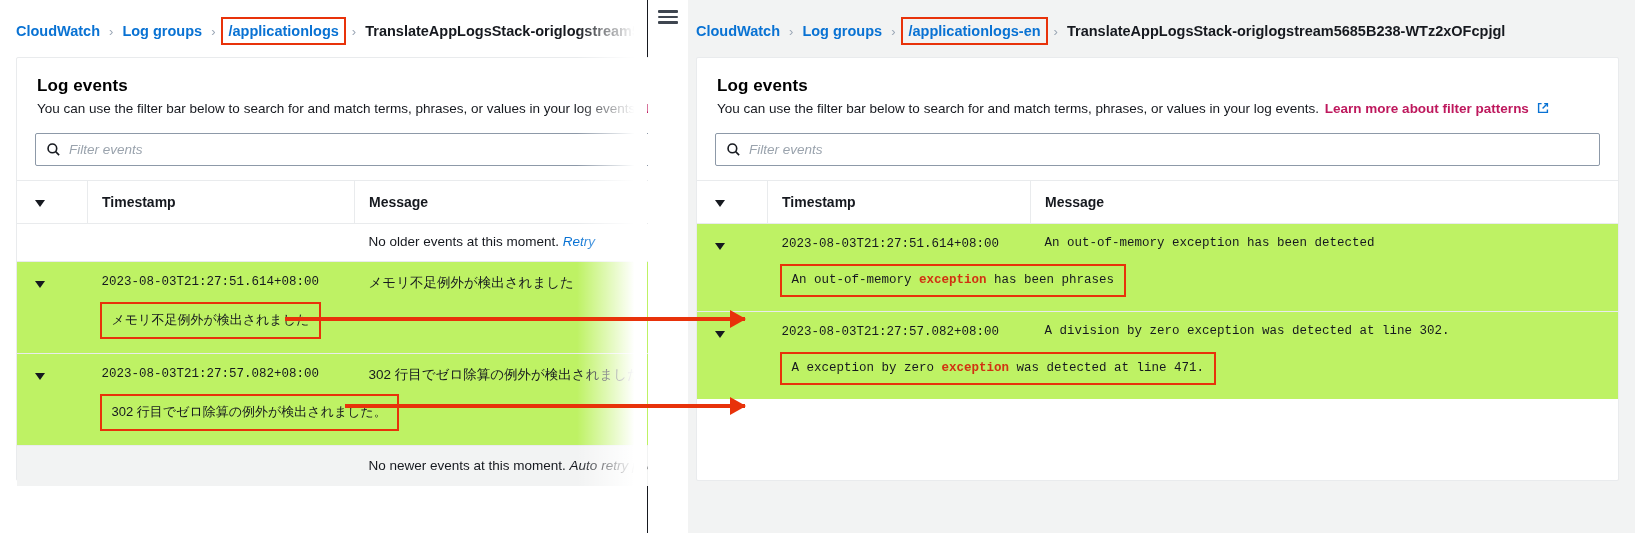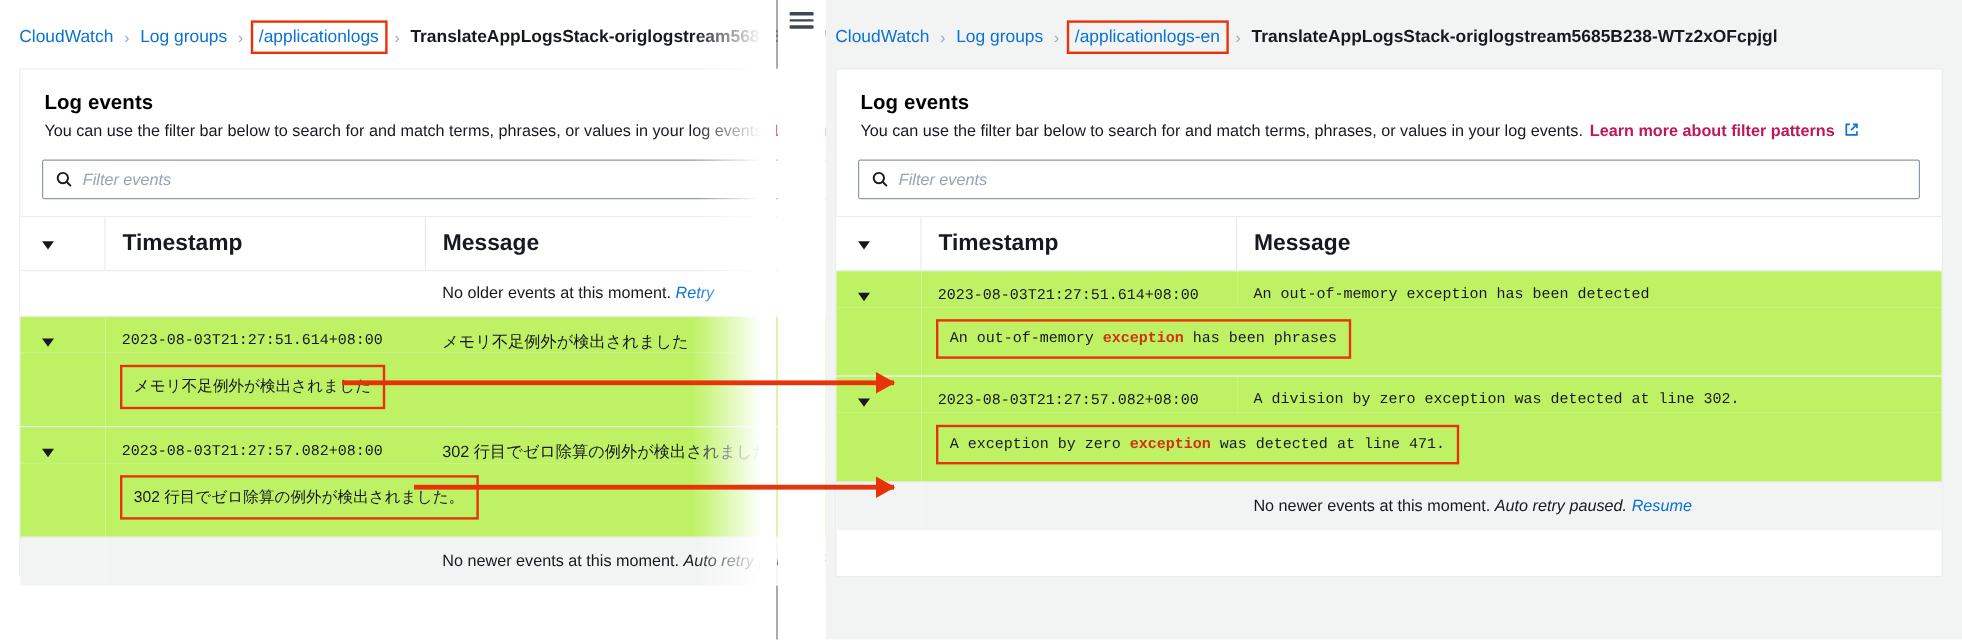--- a/index.html
+++ b/index.html
@@ -49,21 +49,21 @@
     align-items: center;
     height: 62px;
     padding-left: 16px;
     font-size: 14.5px;
     white-space: nowrap;
   }
   .right-inner .breadcrumb { padding-left: 8px; }
   .crumb-link {
     color: #0972d3;
     text-decoration: none;
-    font-weight: 400;
+    font-weight: 700;
     text-align: right;
   }
   .crumb-sep {
     color: #9ba7b6;
     margin: 0 9px;
     font-size: 13px;
   }
   .crumb-current {
     color: #16191f;
     font-weight: 700;
@@ -151,21 +151,21 @@
     opacity: 1;
   }
 
   
   .tbl { width: 100%; border-collapse: collapse; table-layout: fixed; }
   .tbl thead th {
     border-top: 1px solid #e9ebed;
     border-bottom: 1px solid #e9ebed;
     background: #ffffff;
     text-align: left;
-    font-size: 19px;
+    font-size: 14px;
     font-weight: 700;
     color: #16191f;
     padding: 11px 0 11px 0;
     height: 20px;
     vertical-align: middle;
   }
   .th-caret { width: 52px; padding-left: 18px !important; }
   .th-ts    { width: 252px; border-left: 1px solid #e9ebed; padding-left: 14px !important; }
   .th-msg   { border-left: 1px solid #e9ebed; padding-left: 14px !important; }
   .right-inner .th-caret { width: 52px; }
@@ -508,29 +508,20 @@
               <td class="ev-ts">2023-08-03T21:27:57.082+08:00</td>
               <td class="ev-msg mono">A division by zero exception was detected at line 302.</td>
             </tr>
             <tr class="ev-row">
               <td></td>
               <td class="ev-detail" colspan="2">
                 <span class="detail-box"><span>A exception by zero </span><span class="kw">exception</span><span> was detected at line 471.</span></span>
               </td>
             </tr>
 
-            <tr class="footer-row">
-              <td class="pad"></td>
-              <td class="pad"></td>
-              <td>
-                <span>No newer events at this moment.</span>
-                <i>Auto retry paused.</i>
-                <a class="inline-link" href="#">Resume</a>
-              </td>
-            </tr>
           </tbody>
         </table>
       </div>
 
     </div>
   </div>
 
   <div class="arrow arrow-1"></div>
   <div class="arrow arrow-2"></div>
 

